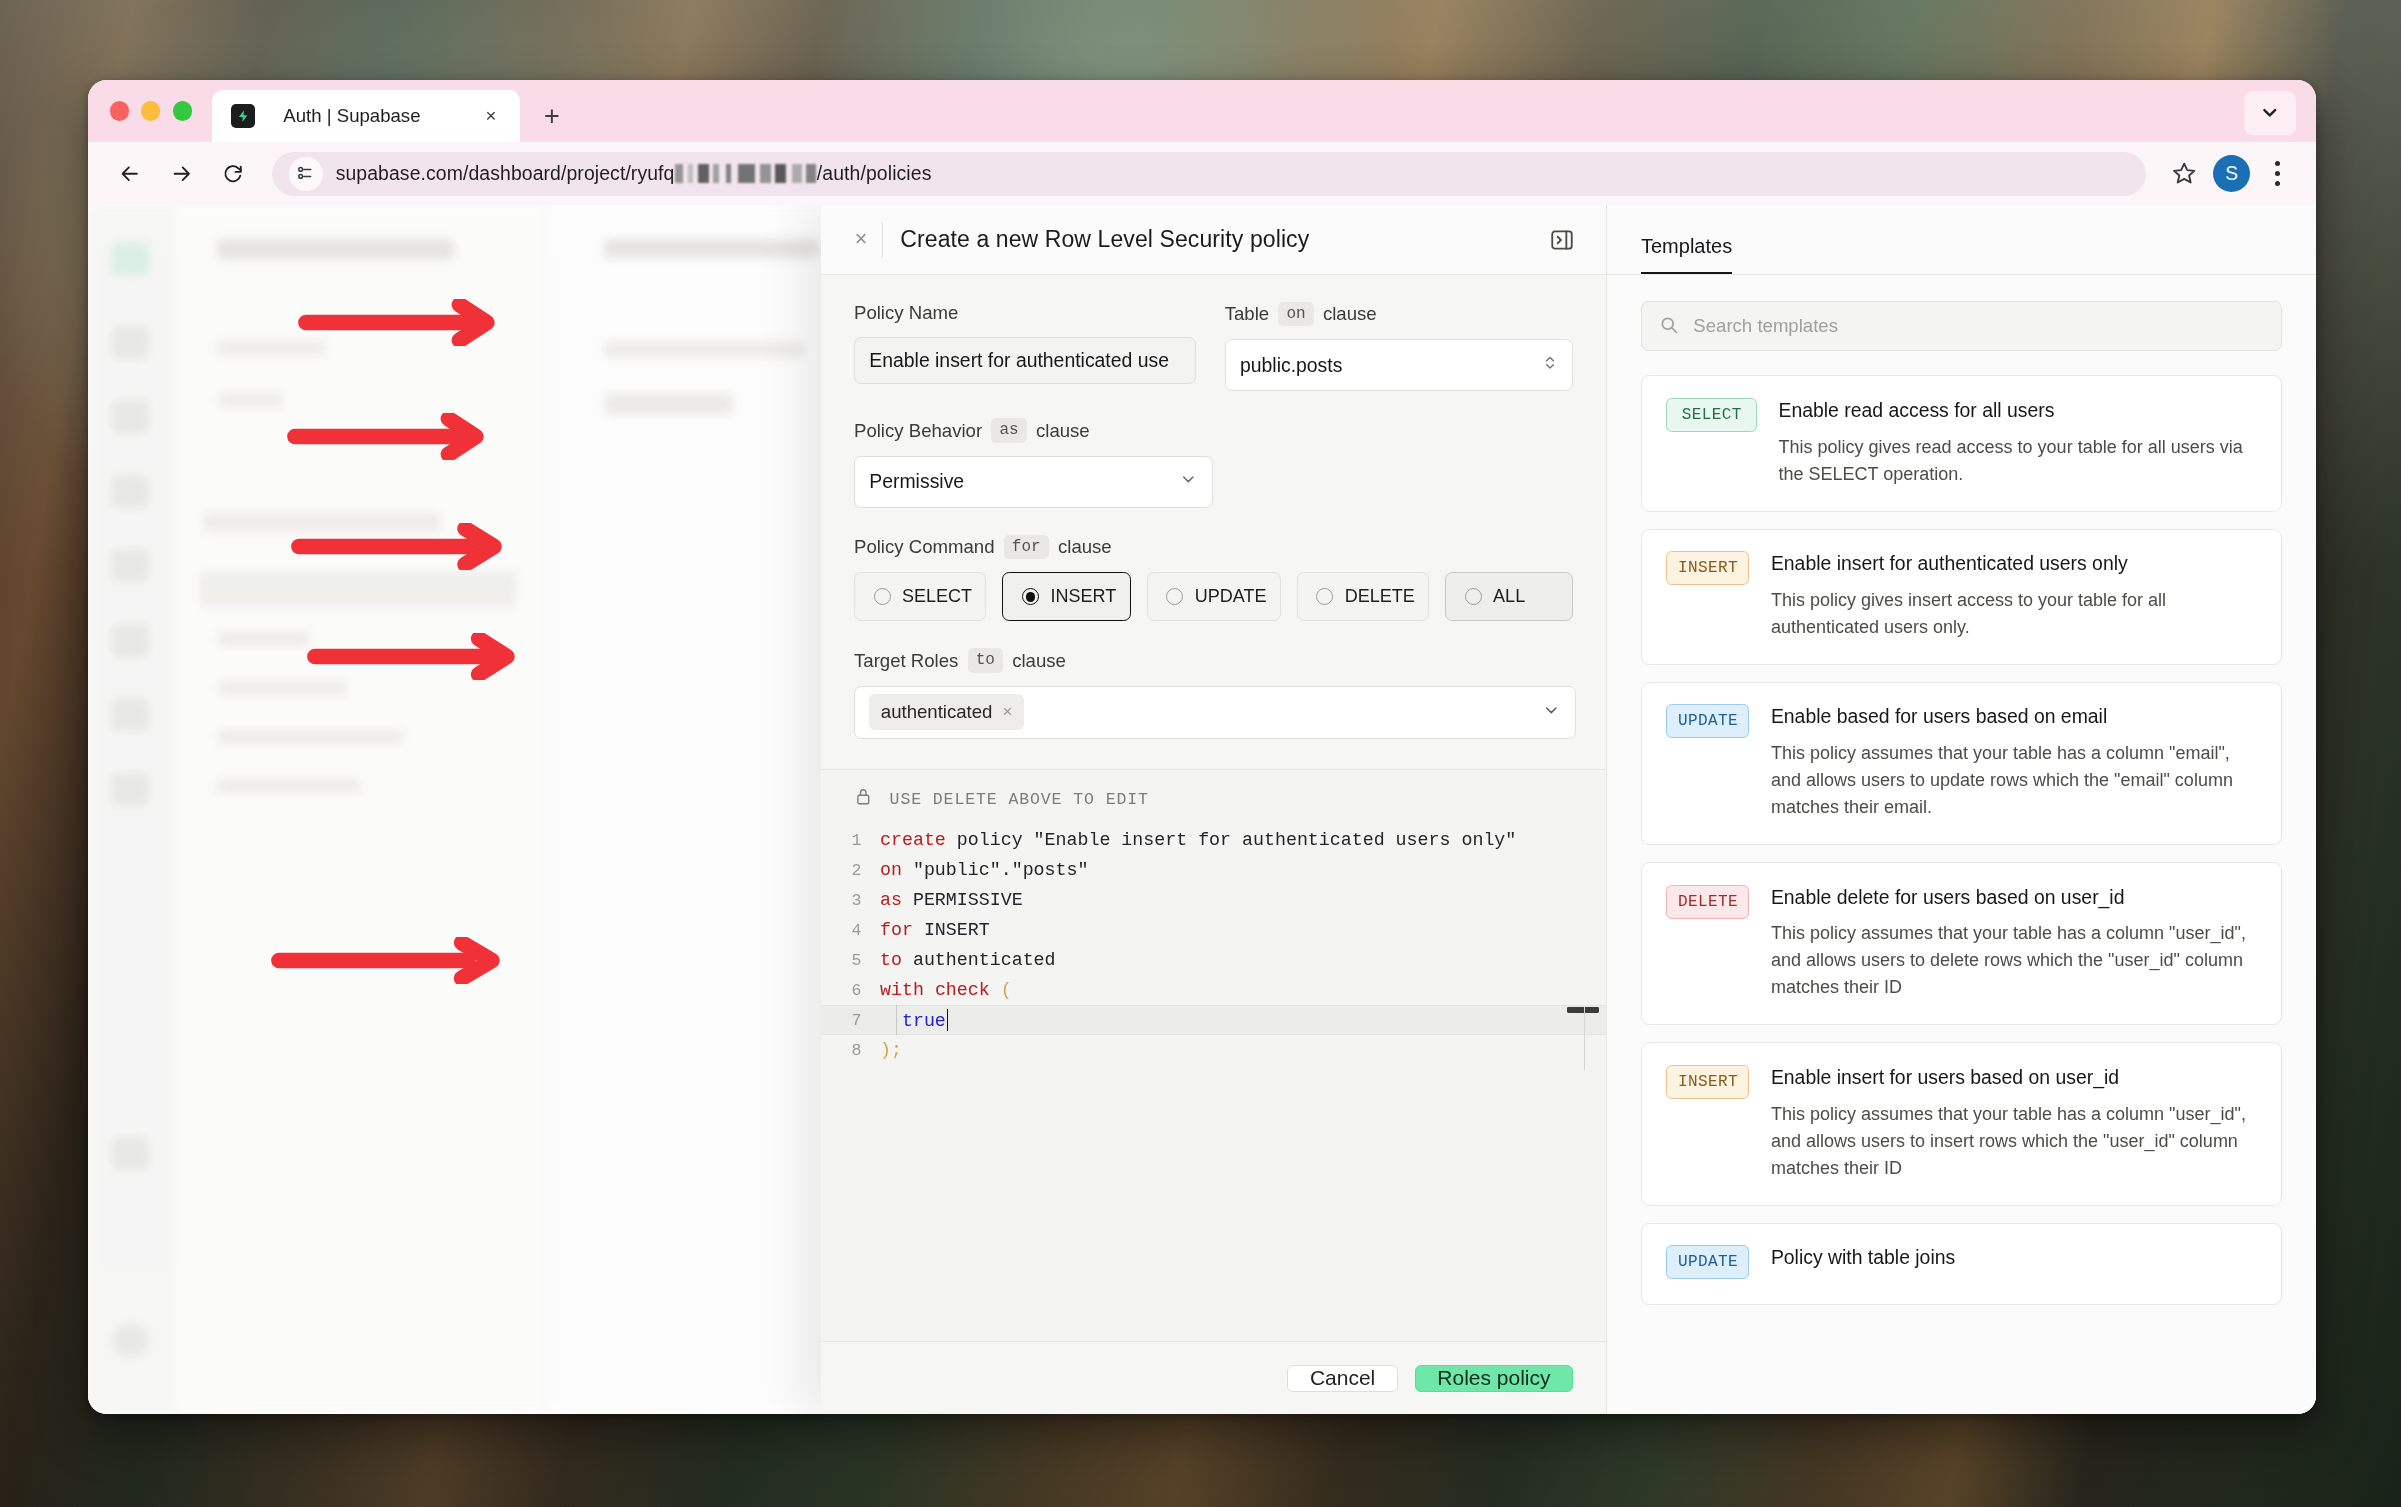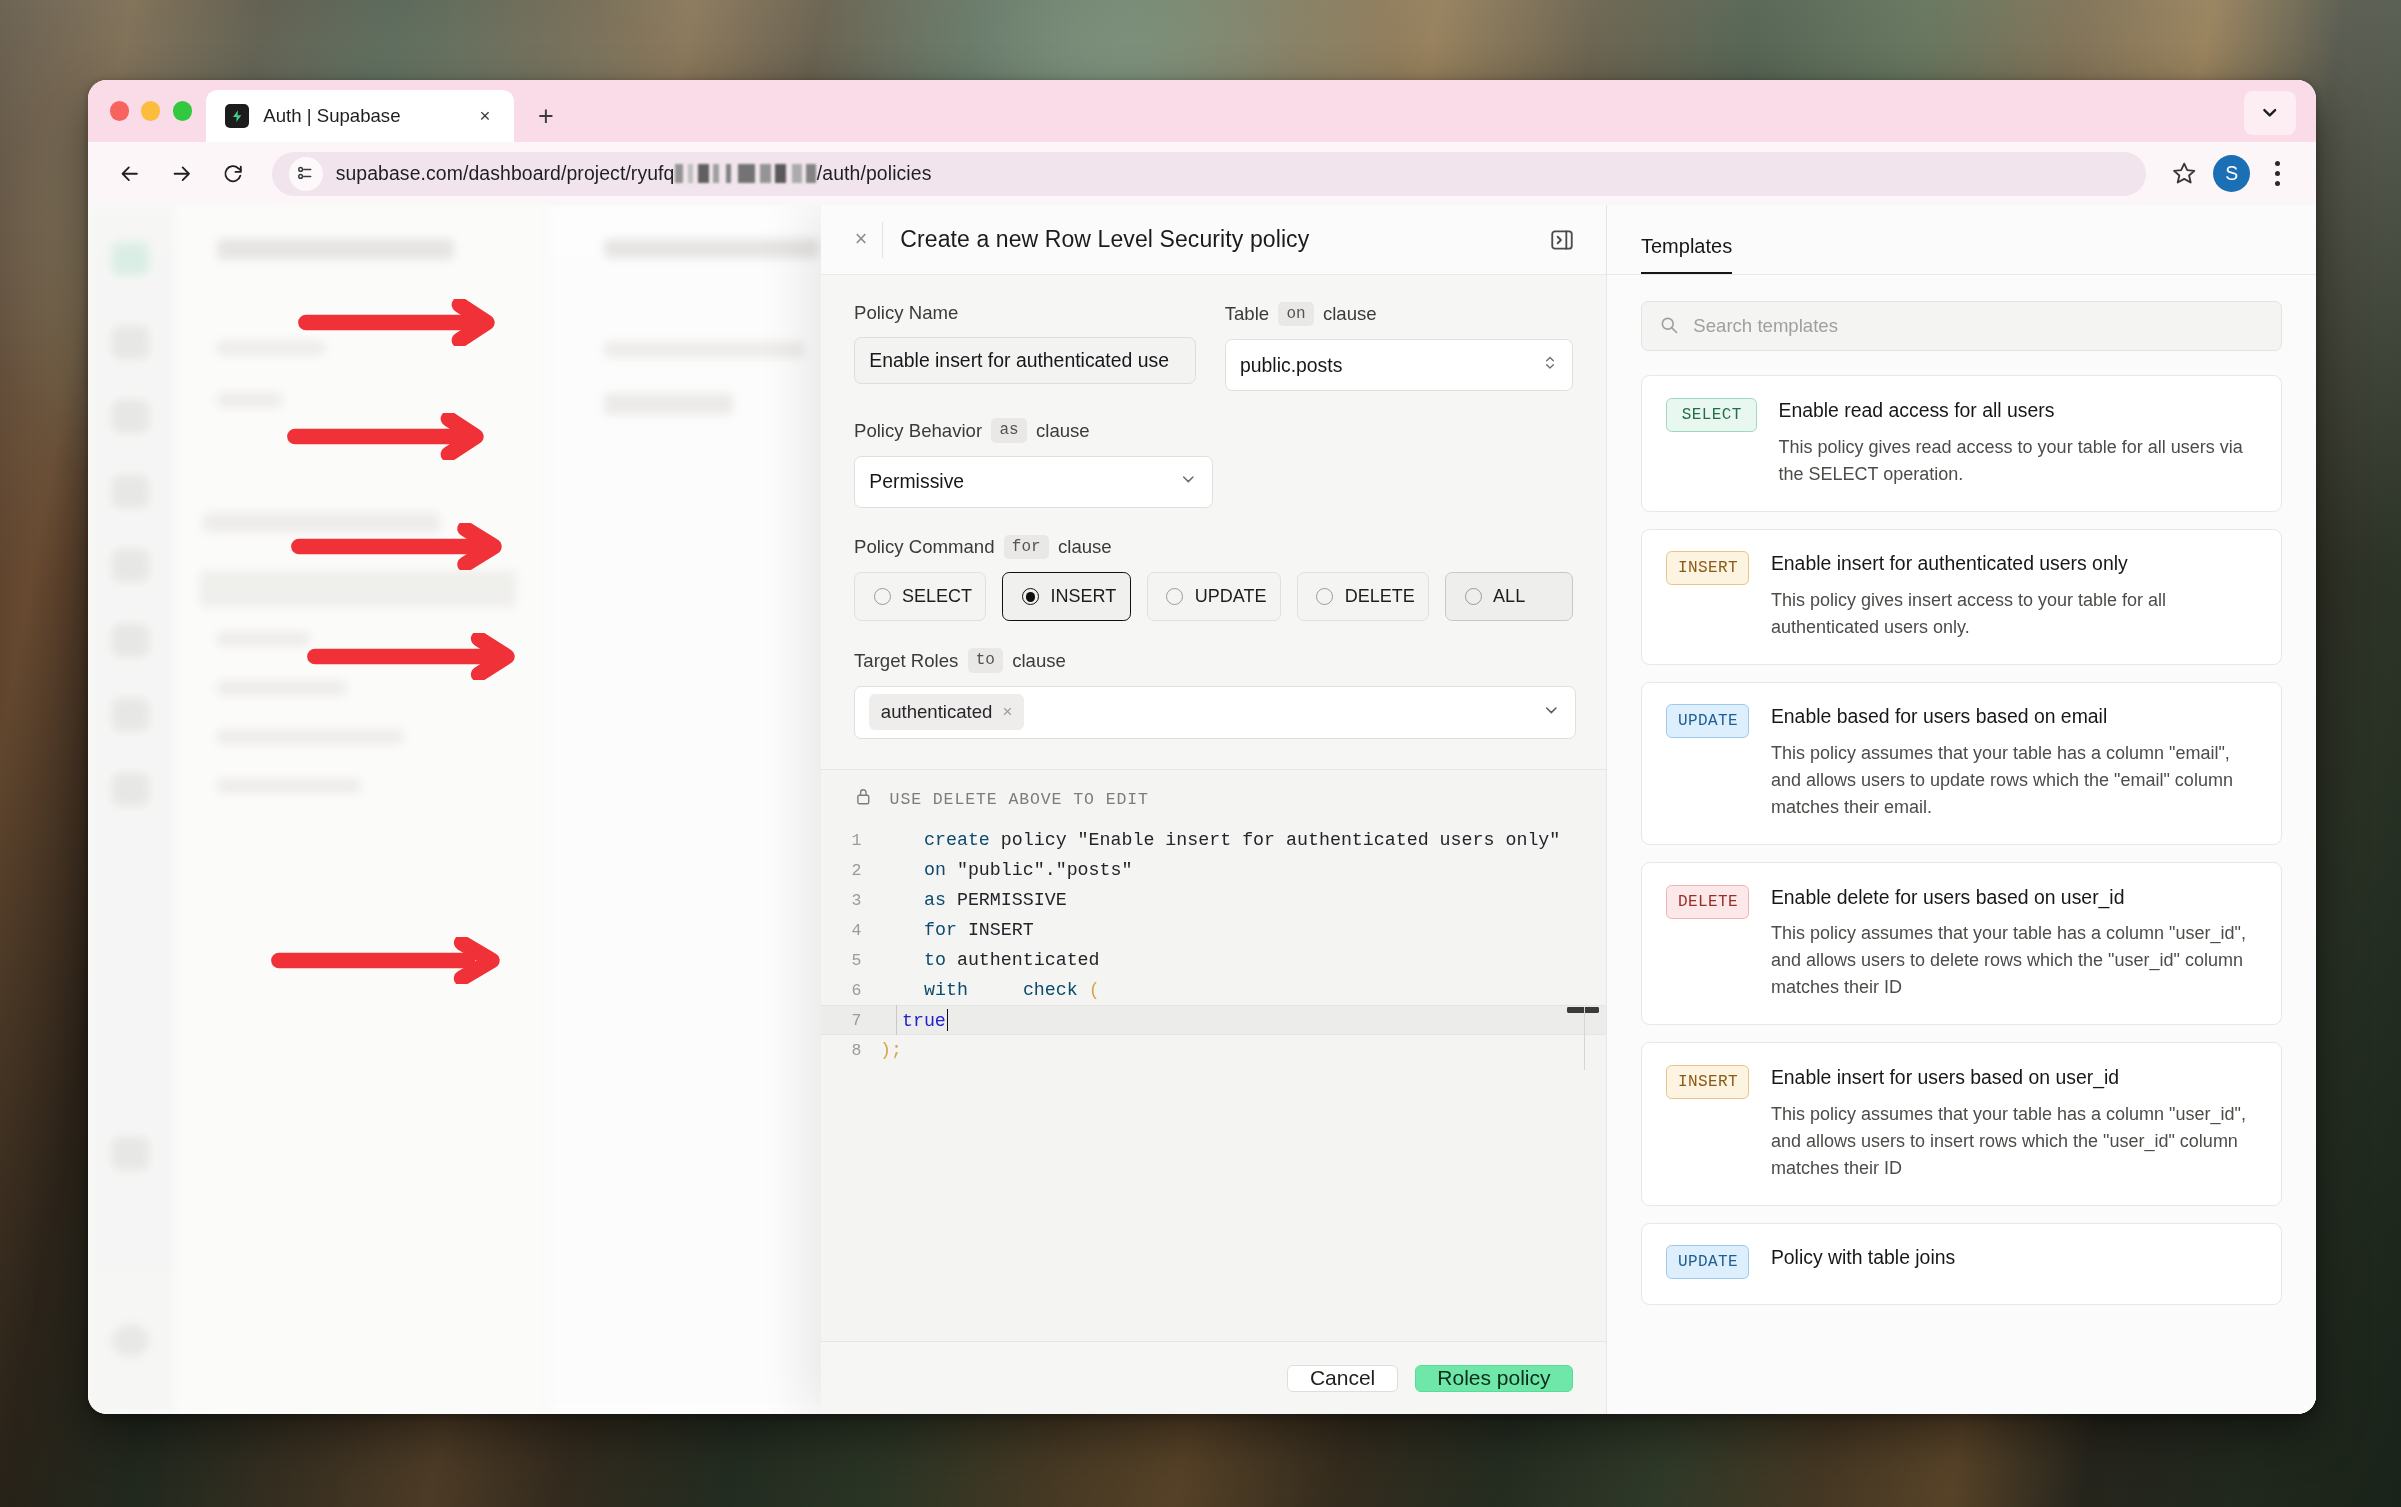--- a/index.html
+++ b/index.html
@@ -47,22 +47,22 @@
   }
   .traffic { display: flex; gap: 12.2px; align-items: center; padding: 0 14.3px 0 21.5px; height: 62px; }
   .dot { width: 19.4px; height: 19.4px; border-radius: 50%; }
   .dot.red { background: #f9635f; }
   .dot.yellow { background: #fcbc3e; }
   .dot.green { background: #32c840; }
 
   .tab {
     height: 52px; min-width: 308px; max-width: 308px;
     background: #fff; border-radius: 11.5px 11.5px 0 0;
-    display: flex; align-items: center; gap: 14px;
-    padding: 0 16px 0 18.6px; position: relative; margin-left: 0;
+    display: flex; align-items: center; gap: 28px;
+    padding: 0 16px 0 18.6px; position: relative; margin-left: 6px;
   }
   .tab-fav {
     width: 24.4px; height: 24.4px; border-radius: 5px; background: #1c1c1c;
     display: flex; align-items: center; justify-content: center; flex: none;
   }
   .tab-fav svg { width: 14.3px; height: 14.3px; }
   .tab-title {
     font-size: 18.6px; color: #1f1f1f; white-space: nowrap;
     overflow: hidden; text-overflow: ellipsis; flex: 1;
   }
@@ -222,21 +222,21 @@
   .editor { margin-top: 30px; border-top: 0.7px solid #e6e6e4; flex: 1; display: flex; flex-direction: column; background: #f4f4f3; }
   .editor-banner {
     display: flex; align-items: center; gap: 17px; padding: 16px 0 13px 33px;
     font-family: "Liberation Mono", monospace; font-size: 16.5px; color: #7d7c79; letter-spacing: 0.9px;
   }
   .code { position: relative; flex: 1; font-family: "Liberation Mono", monospace; font-size: 18.3px; }
   .cline { display: flex; align-items: center; height: 30px; position: relative; }
   .cline.active { background: #ececeb; box-shadow: inset 0 0.7px 0 #e2e2e0, inset 0 -0.7px 0 #e2e2e0; }
   .gut { width: 59px; text-align: right; padding-right: 18.6px; color: #9c9b98; font-size: 16.5px; flex: none; }
   .ctext { white-space: pre; color: #24242a; }
-  .k { color: #0c4a6e; margin-left: 44px; }
+  .k { color: #b91c1c; }
   .p { color: #d8a44a; }
   .b { color: #2222cc; }
   .indent-guide {
     position: absolute; left: 75px; top: 0; bottom: 0; width: 0.7px; background: #c9c8c5;
   }
   .caret {
     display: inline-block; width: 1.4px; height: 21.5px; background: #111;
     vertical-align: -4.3px; margin-left: 0.7px;
   }
   .editor-scroll {

